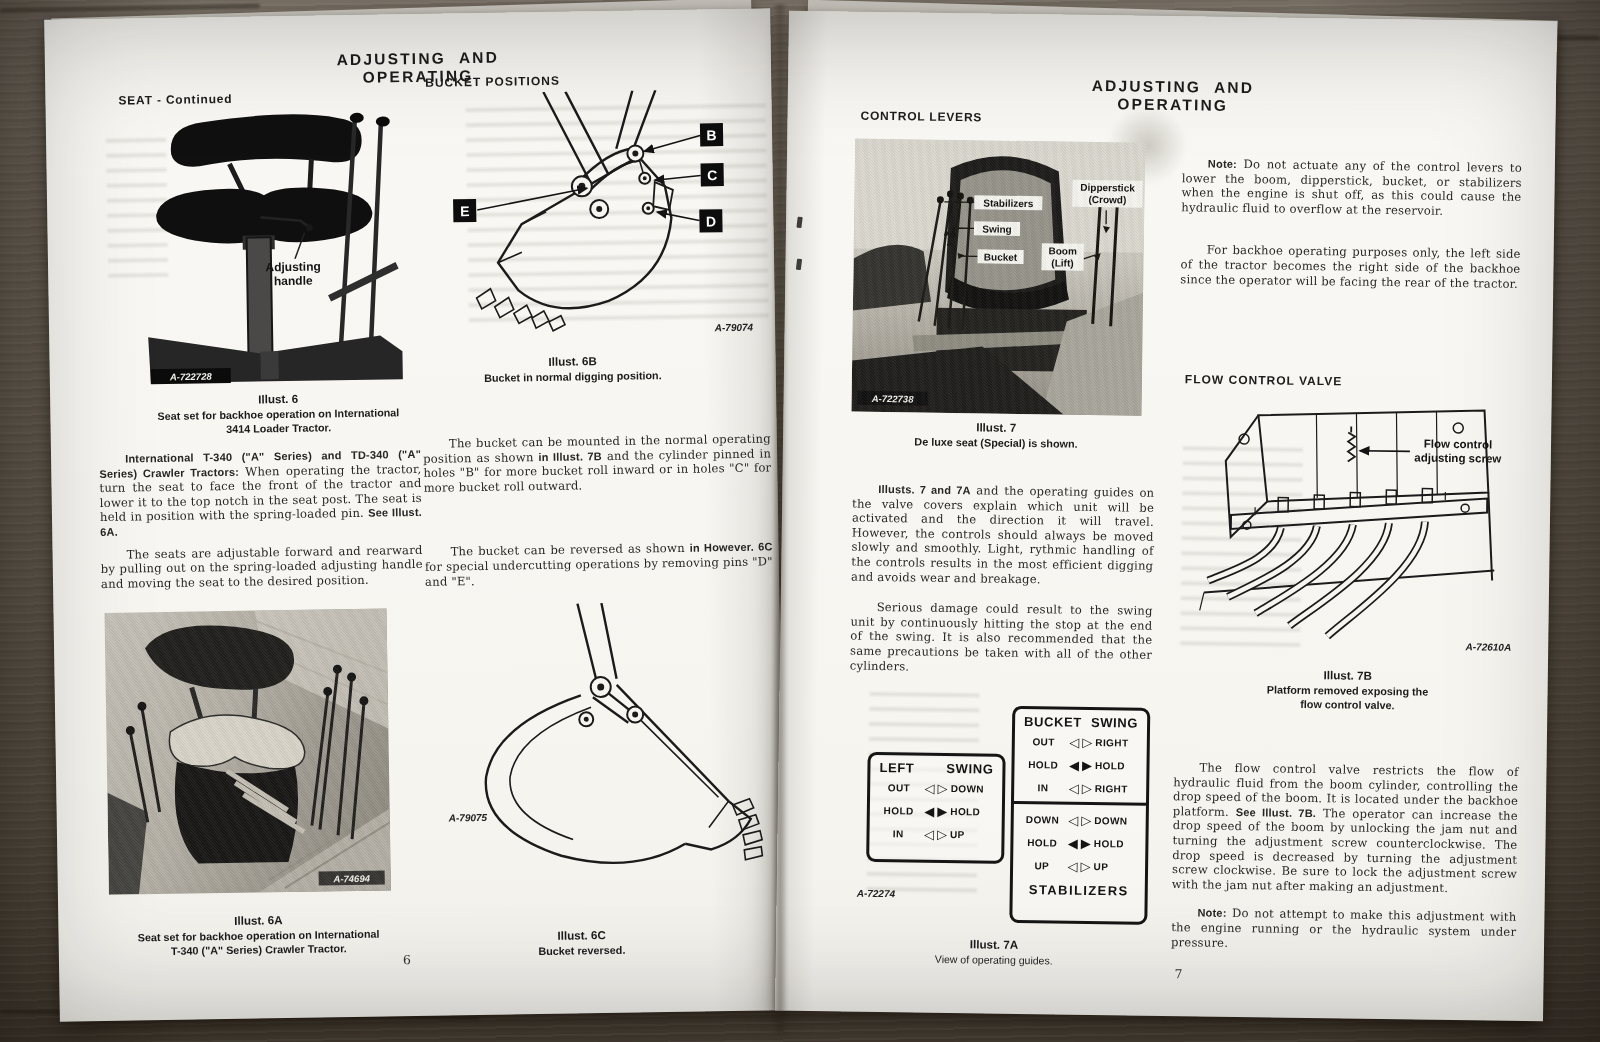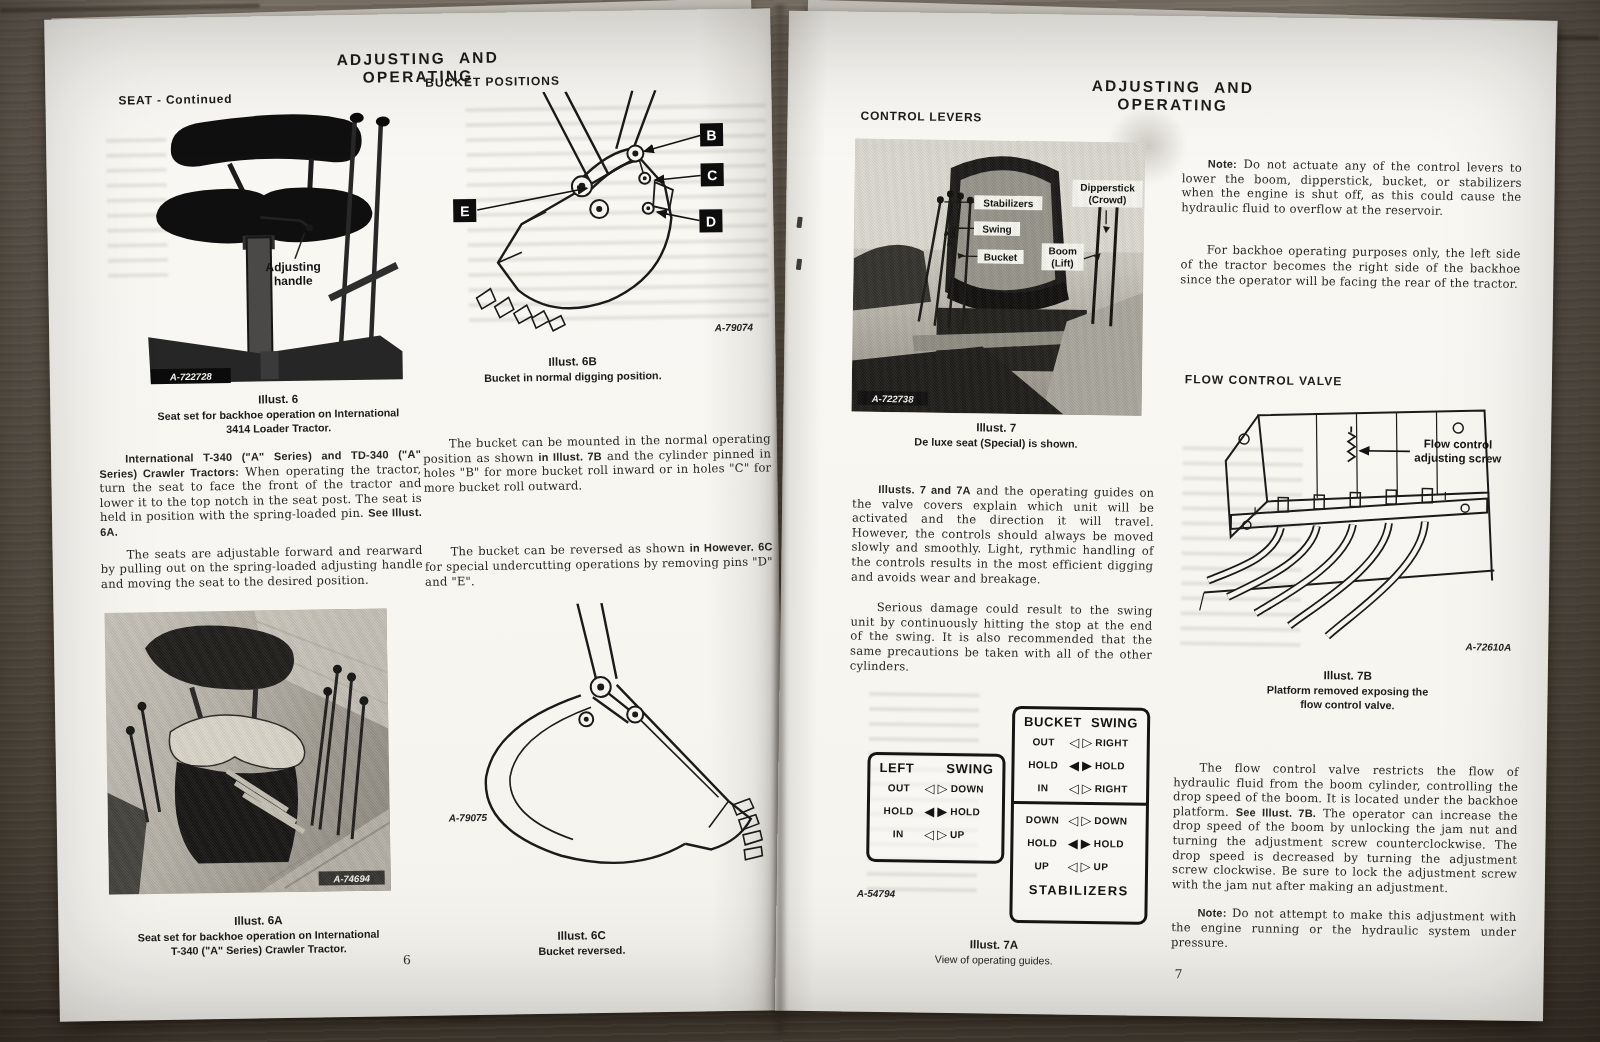--- a/index.html
+++ b/index.html
@@ -361,21 +361,21 @@
         </div>
       <div class="grow">
           <span class="gl">UP</span>
           <span class="ga">◁</span>
           <span class="ga">▷</span>
           <span class="gr">UP</span>
         </div>
       <div class="gtitle center">STABILIZERS</div>
     </div>
 
-    <div class="abs reftxt z2" style="left:80px;top:876px;font-size:10px;color:#222;">A-54794</div>
+    <div class="abs reftxt z2" style="left:80px;top:876px;font-size:10px;color:#222;">A-72274</div>
 
     <div class="abs cap z2" style="left:118px;top:924px;width:200px;font-weight:normal;">
       <div class="t" style="font-weight:bold;">Illust. 7A</div>
       <div style="font-size:10.5px;">View of operating guides.</div>
     </div>
 
     <div class="abs pagenum z2" style="left:399px;top:950px;">7</div>
 
     <div class="abs z2" style="left:395px;top:140px;width:340px;">
       <p class="bt"><span class="bsans">Note:</span> <span>Do not actuate any of the control levers to lower the boom, dipperstick, bucket, or stabilizers when the engine is shut off, as this could cause the hydraulic fluid to overflow at the reservoir.</span></p>

